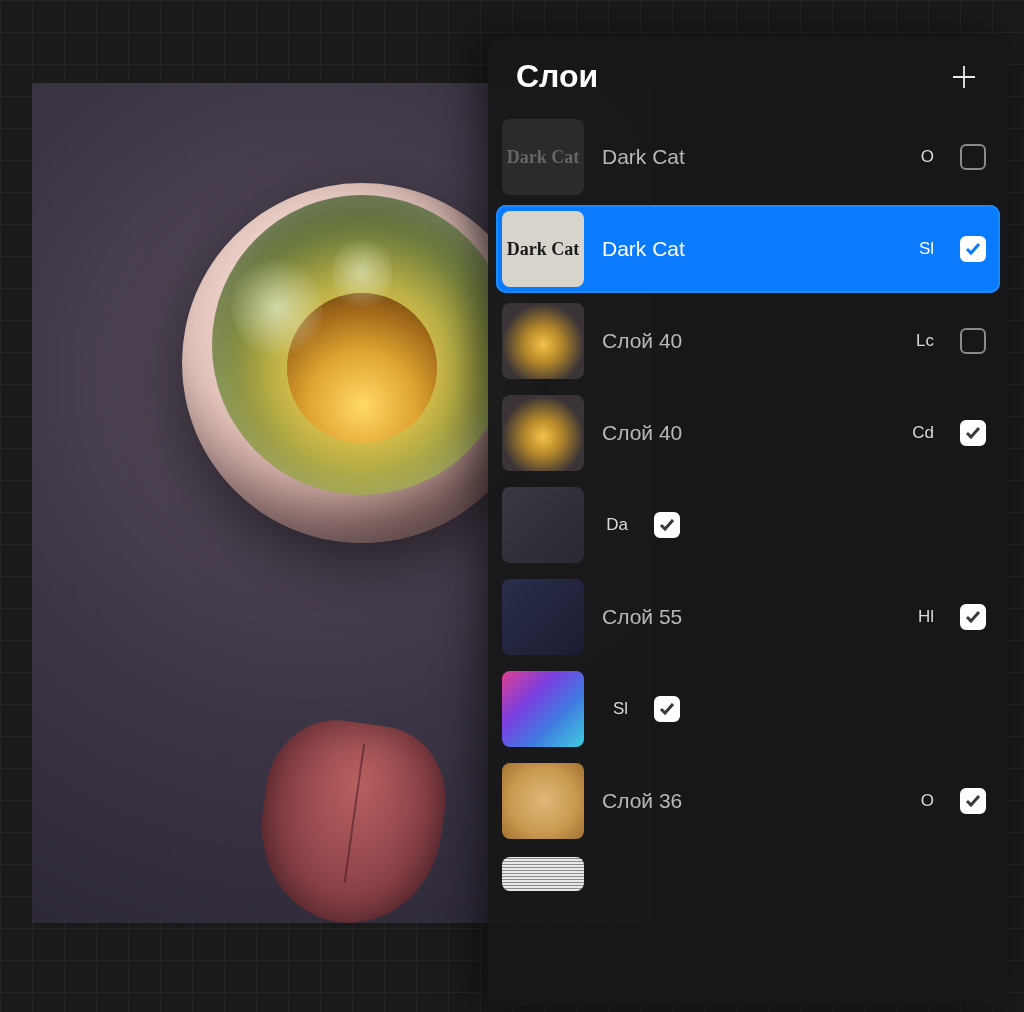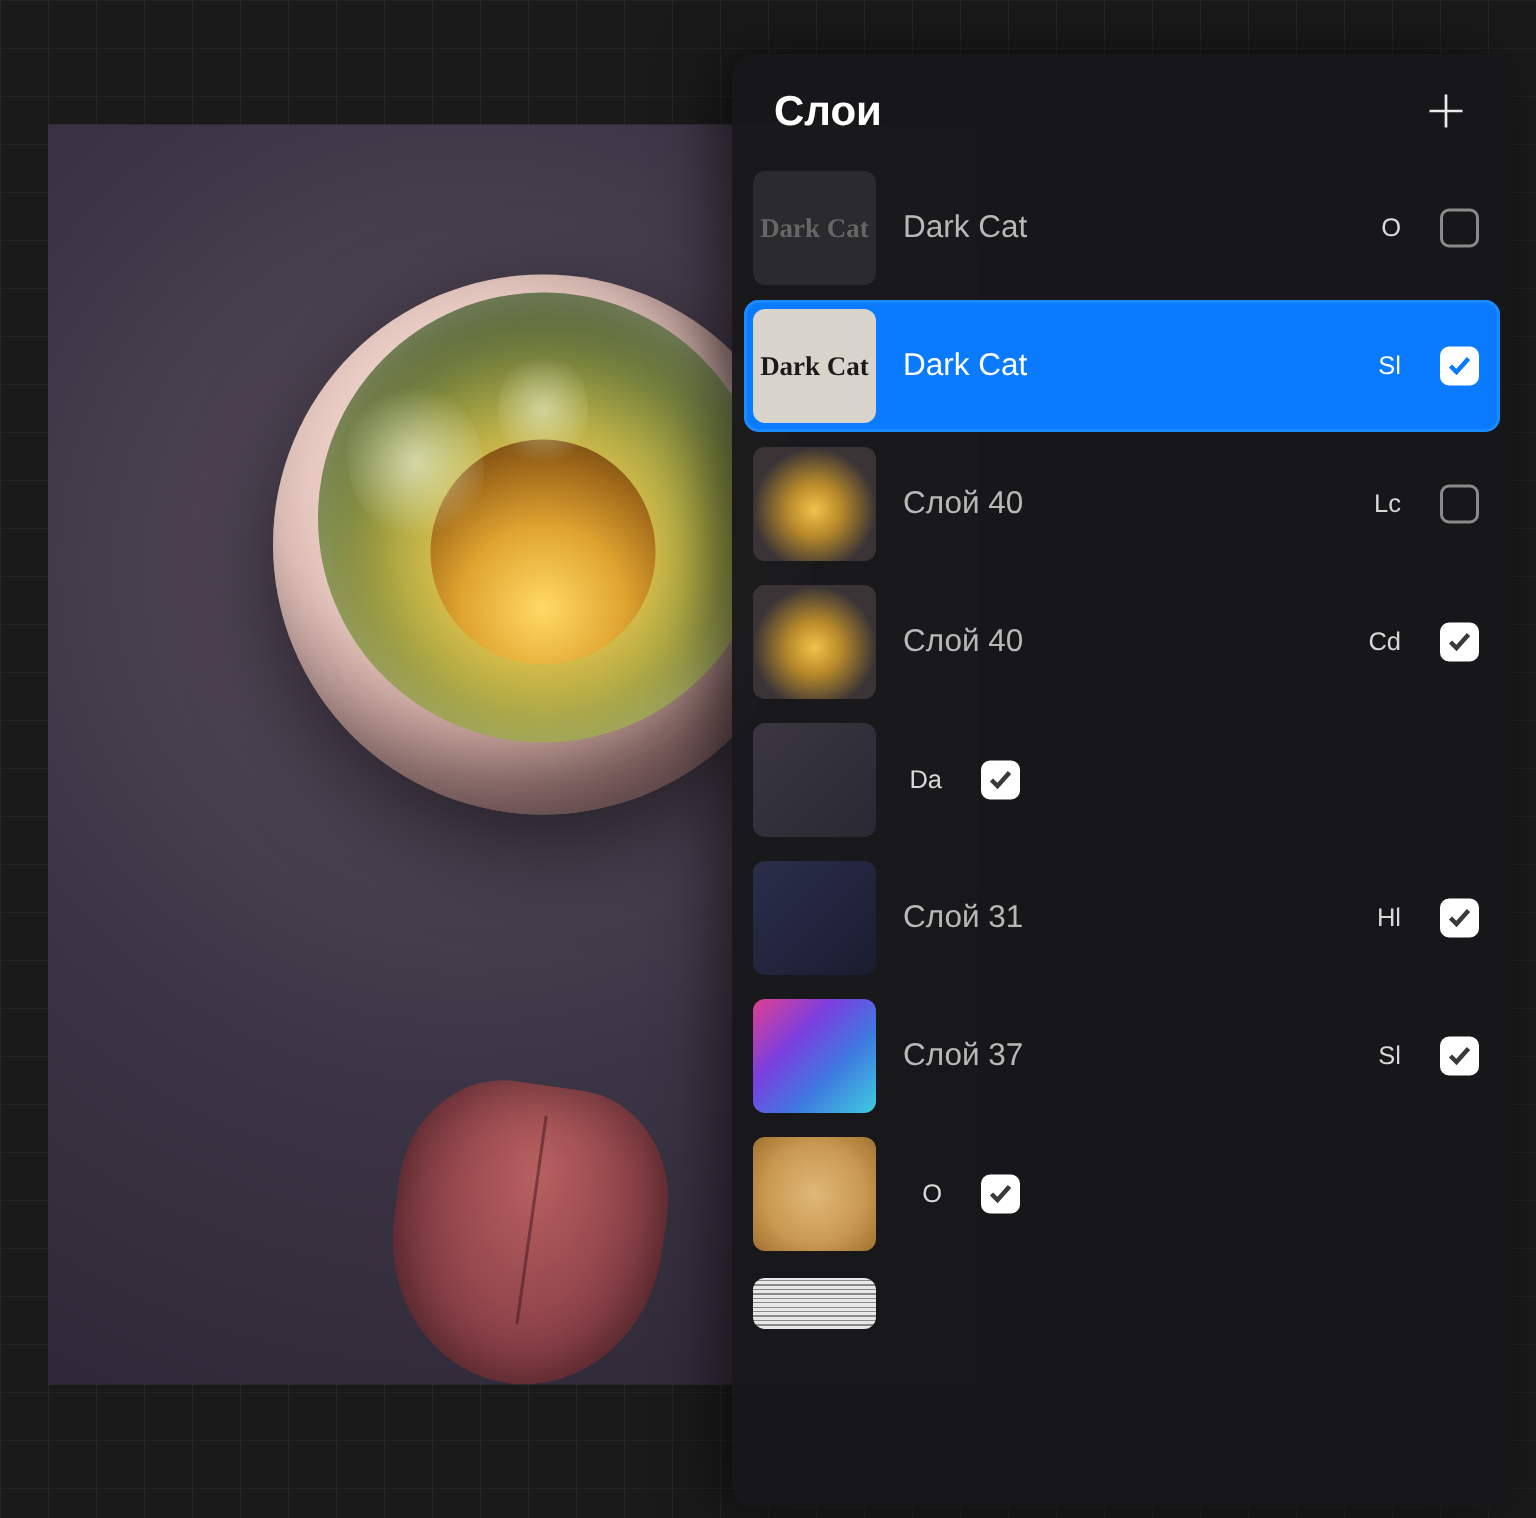--- a/index.html
+++ b/index.html
@@ -88,21 +88,21 @@
     background: rgba(24,24,26,0.97);
     border-radius: 16px;
     box-shadow: -10px 0 40px rgba(0,0,0,0.5);
     overflow: hidden;
   }
   .panel-header {
     display: flex; align-items: center; justify-content: space-between;
     padding: 22px 28px 18px 28px;
   }
   .panel-title {
-    color: #fff; font-size: 28px; font-weight: 600;
+    color: #fff; font-size: 32px; font-weight: 600;
   }
   .add-btn {
     color: #eaeaea; width: 32px; height: 32px;
     display: flex; align-items: center; justify-content: center;
     font-size: 32px; font-weight: 200; cursor: pointer;
   }
   .add-btn svg { stroke: #eaeaea; }
 
   .layers { padding: 0 8px 8px 8px; display: flex; flex-direction: column; gap: 4px; }
   .layer {
@@ -259,42 +259,42 @@
       <div class="blend">Da</div>
       <div class="chk on">
         <svg viewBox="0 0 16 16" fill="none" stroke-width="3">
             <polyline points="2,8 6,12 14,3"></polyline>
           </svg>
       </div>
     </div>
 
     <div class="layer">
       <div class="thumb navy"></div>
-      <div class="layer-name dim">Слой 31</div>
+      <div class="layer-name dim">Слой 55</div>
       <div class="blend">Hl</div>
       <div class="chk on">
         <svg viewBox="0 0 16 16" fill="none" stroke-width="3">
             <polyline points="2,8 6,12 14,3"></polyline>
           </svg>
       </div>
     </div>
 
     <div class="layer">
       <div class="thumb rainbow"></div>
-      <div class="layer-name dim">Слой 37</div>
       <div class="blend">Sl</div>
       <div class="chk on">
         <svg viewBox="0 0 16 16" fill="none" stroke-width="3">
             <polyline points="2,8 6,12 14,3"></polyline>
           </svg>
       </div>
     </div>
 
     <div class="layer">
       <div class="thumb parchment"></div>
+      <div class="layer-name dim">Слой 36</div>
       <div class="blend">O</div>
       <div class="chk on">
         <svg viewBox="0 0 16 16" fill="none" stroke-width="3">
             <polyline points="2,8 6,12 14,3"></polyline>
           </svg>
       </div>
     </div>
 
     <div class="layer partial">
       <div class="thumb lines partial"></div>

